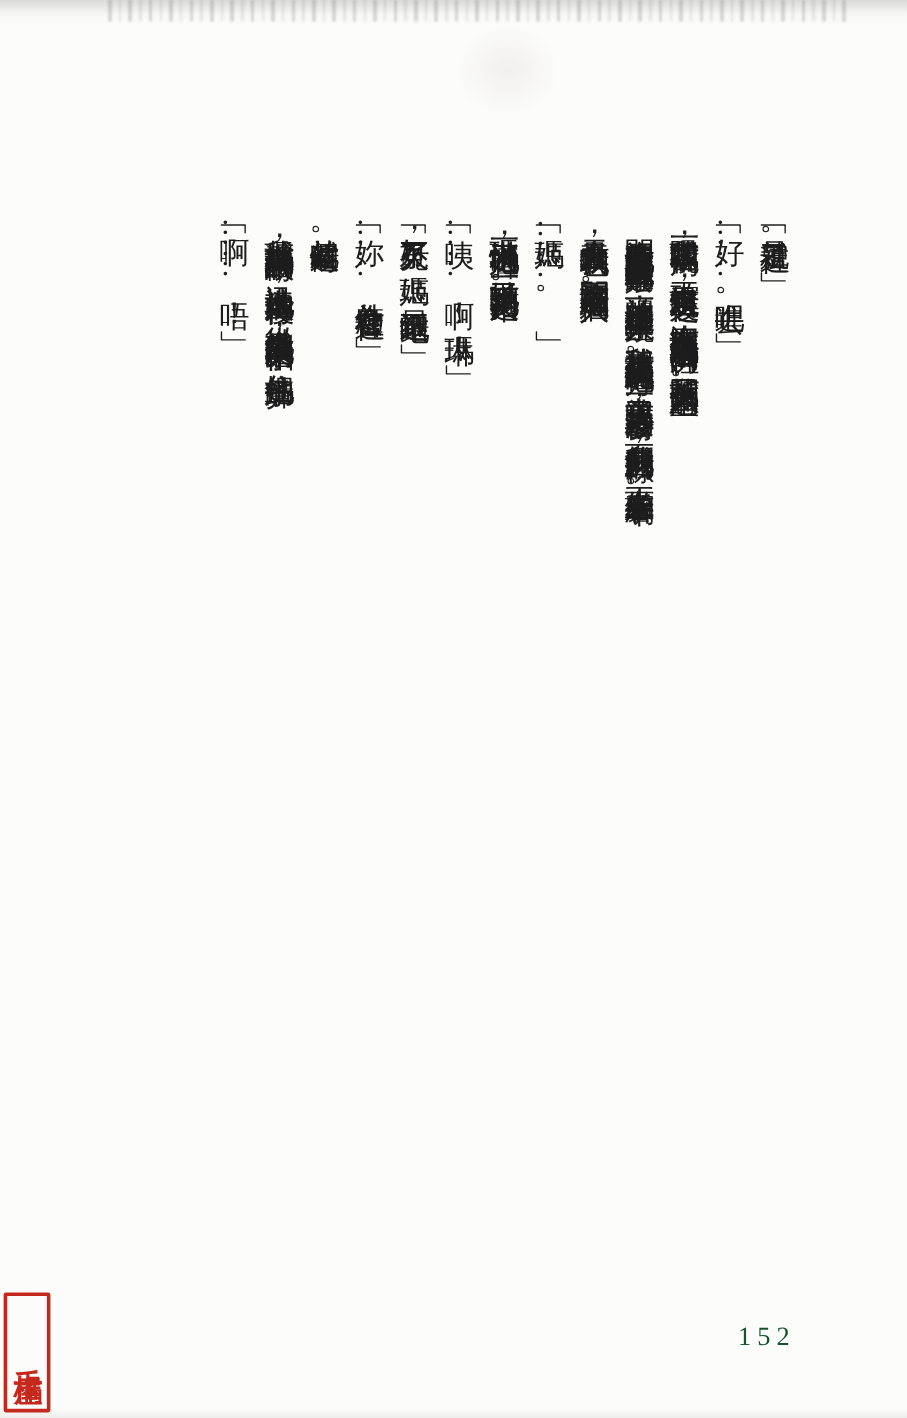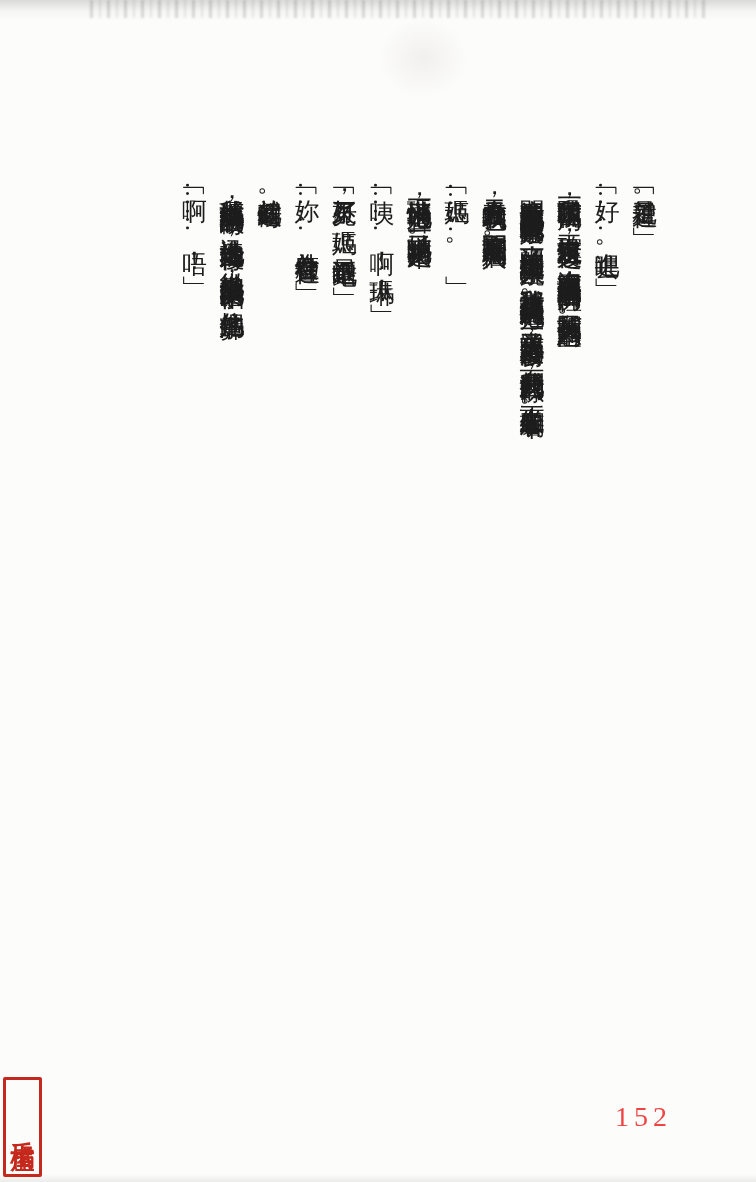--- a/index.html
+++ b/index.html
@@ -56,23 +56,23 @@
   }
   .text-block p {
     margin: 0;
     padding: 0;
     text-indent: 52px; 
   }
   .page-number {
     position: absolute;
     left: 615px;
     top: 1101px;
-    font-size: 28px;
+    font-size: 22px;
     letter-spacing: 5px;
-    color: #ef4444;
+    color: #14532d;
   }
   .seal {
     position: absolute;
     left: 3px;
     top: 1077px;
     width: 39px;
     height: 100px;
     box-sizing: border-box;
     border: 3px solid #c5281c;
     border-radius: 2px;

